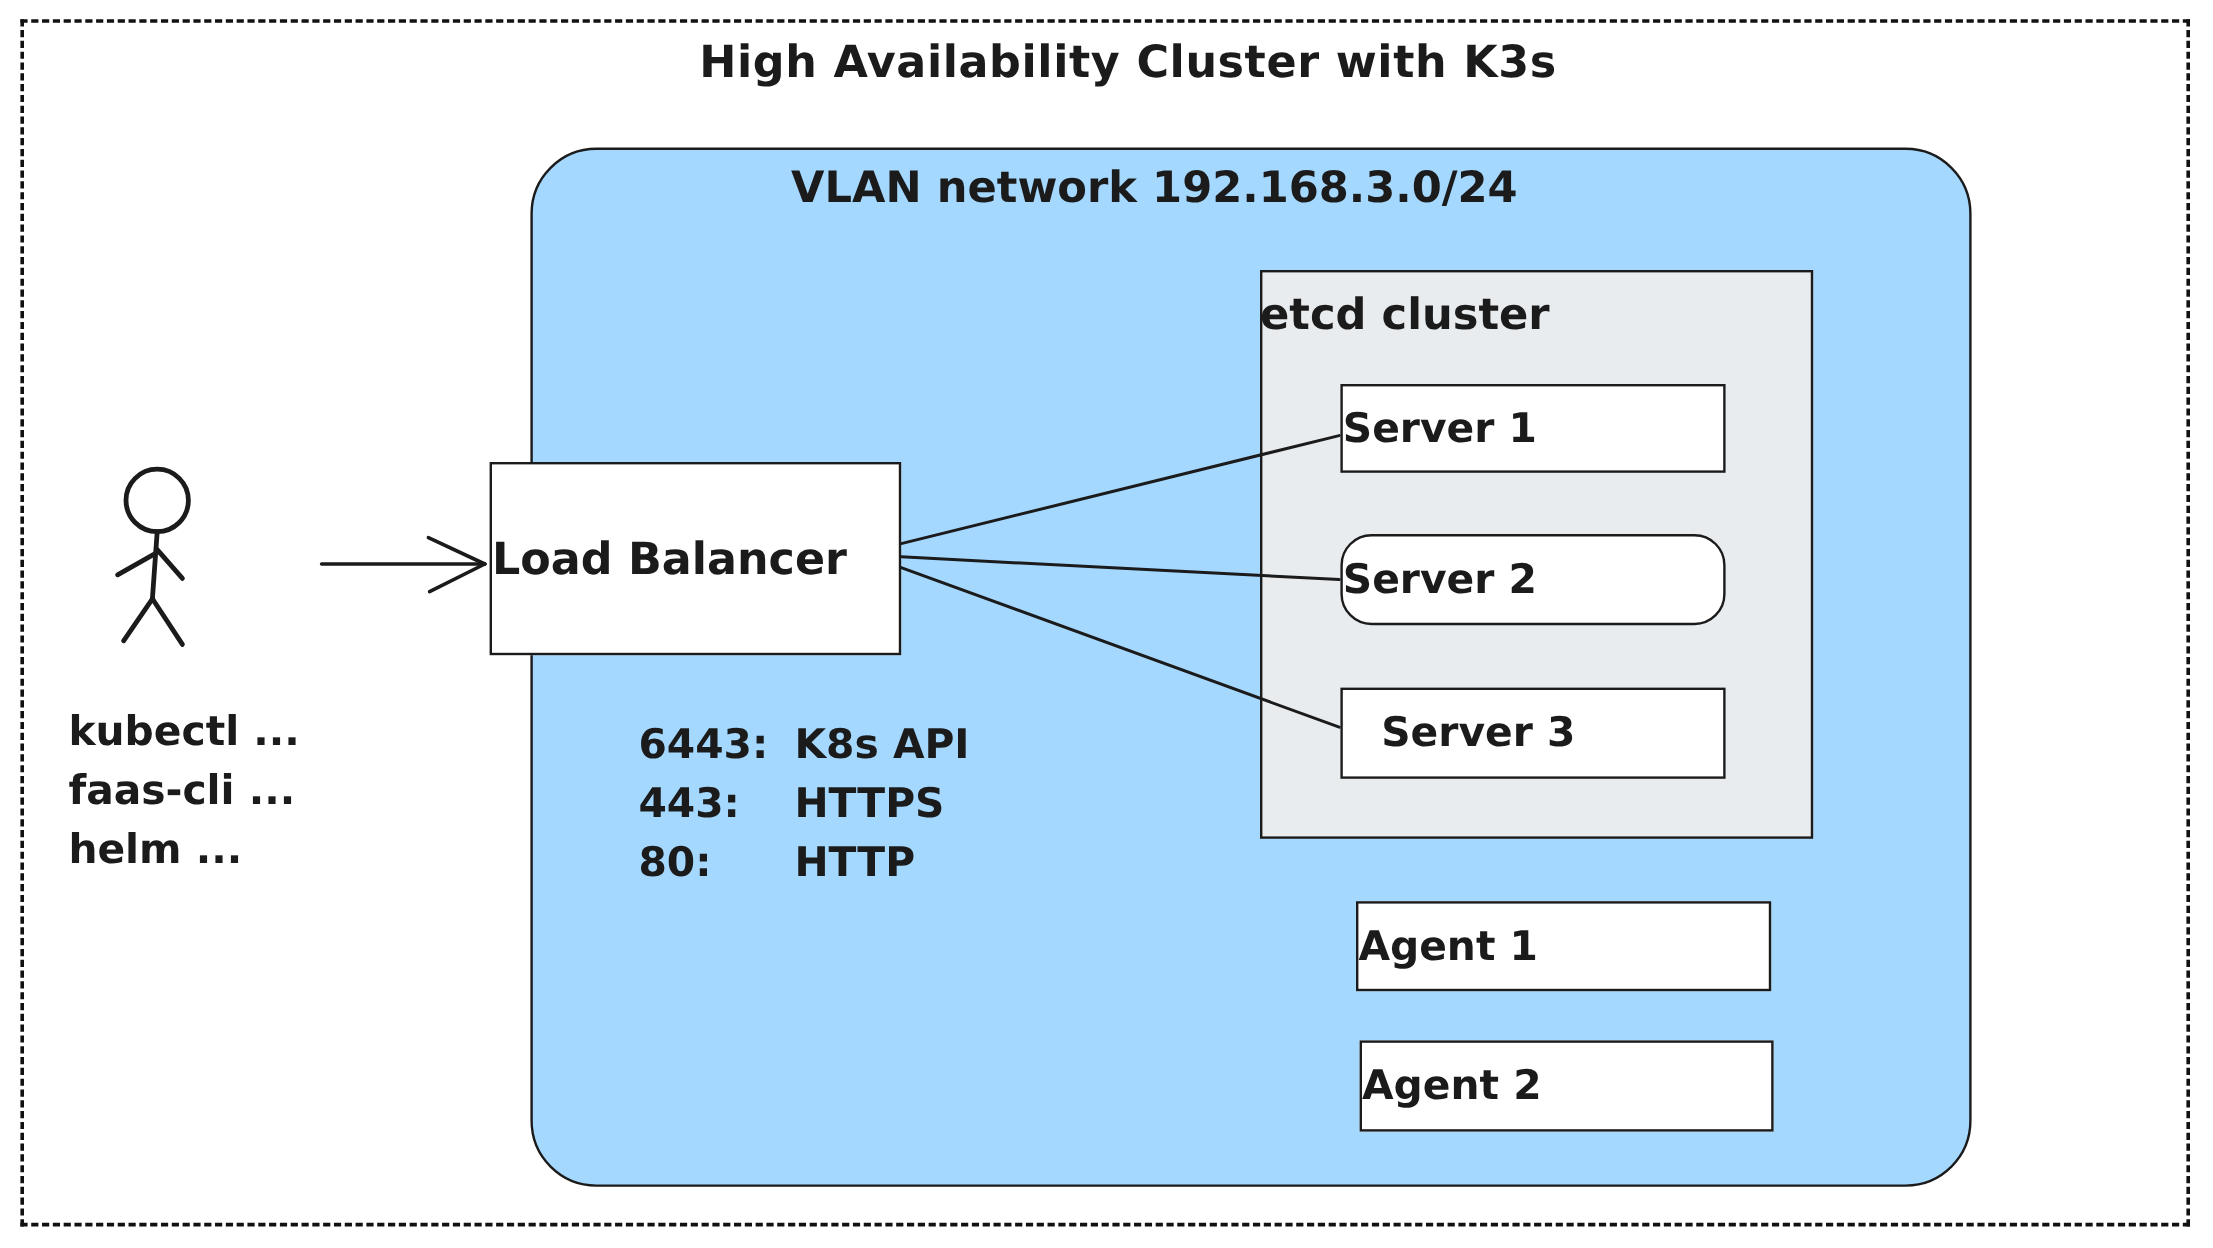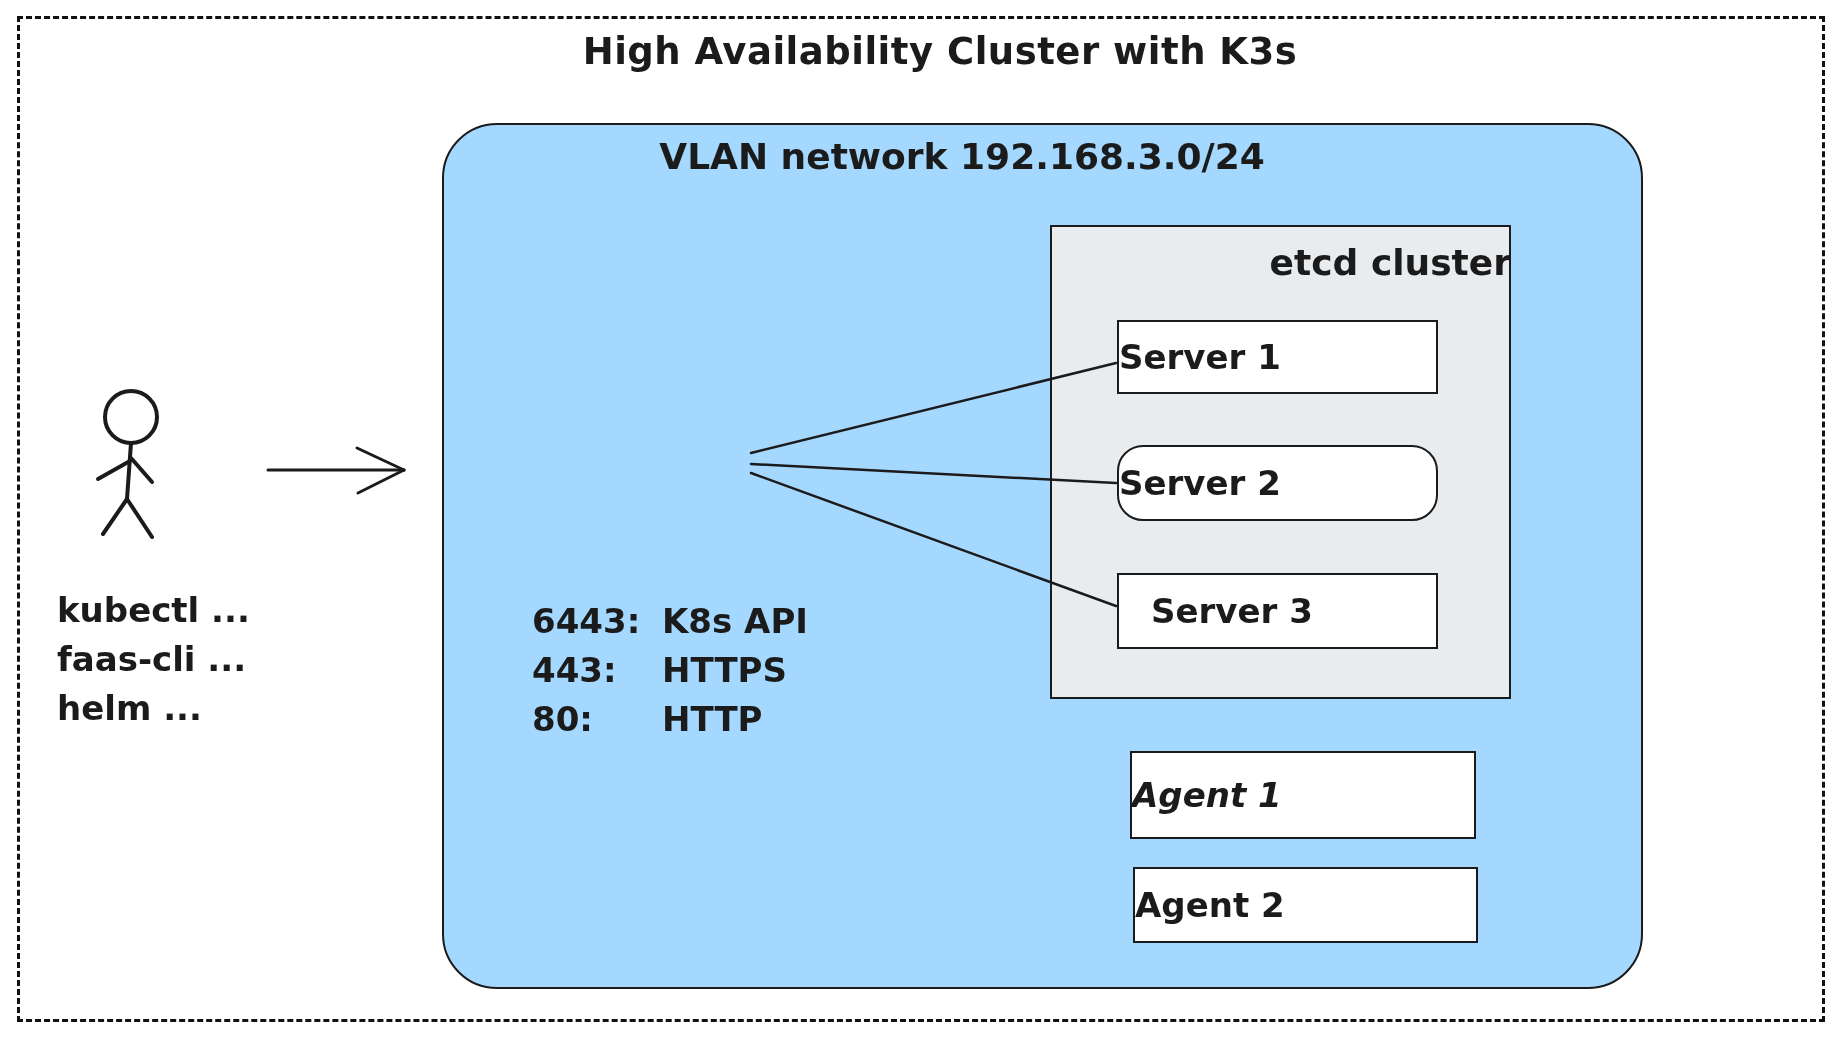--- a/index.html
+++ b/index.html
@@ -50,40 +50,40 @@
   }
 
   .etcd-box {
     left: 1050px; top: 225px;
     width: 461px; height: 474px;
     background: #e9ecef;
     border: 2.5px solid #1b1b1b;
   }
   .etcd-label {
     left: 1050px; top: 242px; width: 461px;
-    text-align: right;
+    text-align: left;
     font-size: 36px;
     font-weight: 600;
   }
 
   .node-box {
     background: #ffffff;
     border: 2.5px solid #1b1b1b;
     text-align: center;
     font-size: 34px;
     font-weight: 600;
     display: flex;
     align-items: center;
     justify-content: flex-start;
   }
   .server-1 { left: 1117px; top: 320px; width: 321px; height: 74px; }
   .server-2 { left: 1117px; top: 445px; width: 321px; height: 76px; border-radius: 26px; }
   .server-3 { left: 1117px; top: 573px; width: 321px; height: 76px; padding-left: 32px; }
 
-  .agent-1 { left: 1130px; top: 751px; width: 346px; height: 88px; font-style: italic; }
+  .agent-1 { left: 1130px; top: 751px; width: 346px; height: 75px; }
   .agent-2 { left: 1133px; top: 867px; width: 345px; height: 76px; }
 
   .lb-box {
     left: 408px; top: 385px;
     width: 343px; height: 161px;
     font-size: 37px;
   }
 
   .ports-block {
     left: 492px; top: 597px;
@@ -137,20 +137,23 @@
     <span>Server 3</span>
   </div>
 
   <div class="abs node-box agent-1">
     <span>Agent 1</span>
   </div>
   <div class="abs node-box agent-2">
     <span>Agent 2</span>
   </div>
 
+  <div class="abs node-box lb-box">
+    <span>Load Balancer</span>
+  </div>
 
   <div class="abs ports-block">
     <div>
       <span class="port-num">6443:</span><span>K8s API</span>
     </div>
     <div>
       <span class="port-num">443:</span><span>HTTPS</span>
     </div>
     <div>
       <span class="port-num">80:</span><span>HTTP</span>

